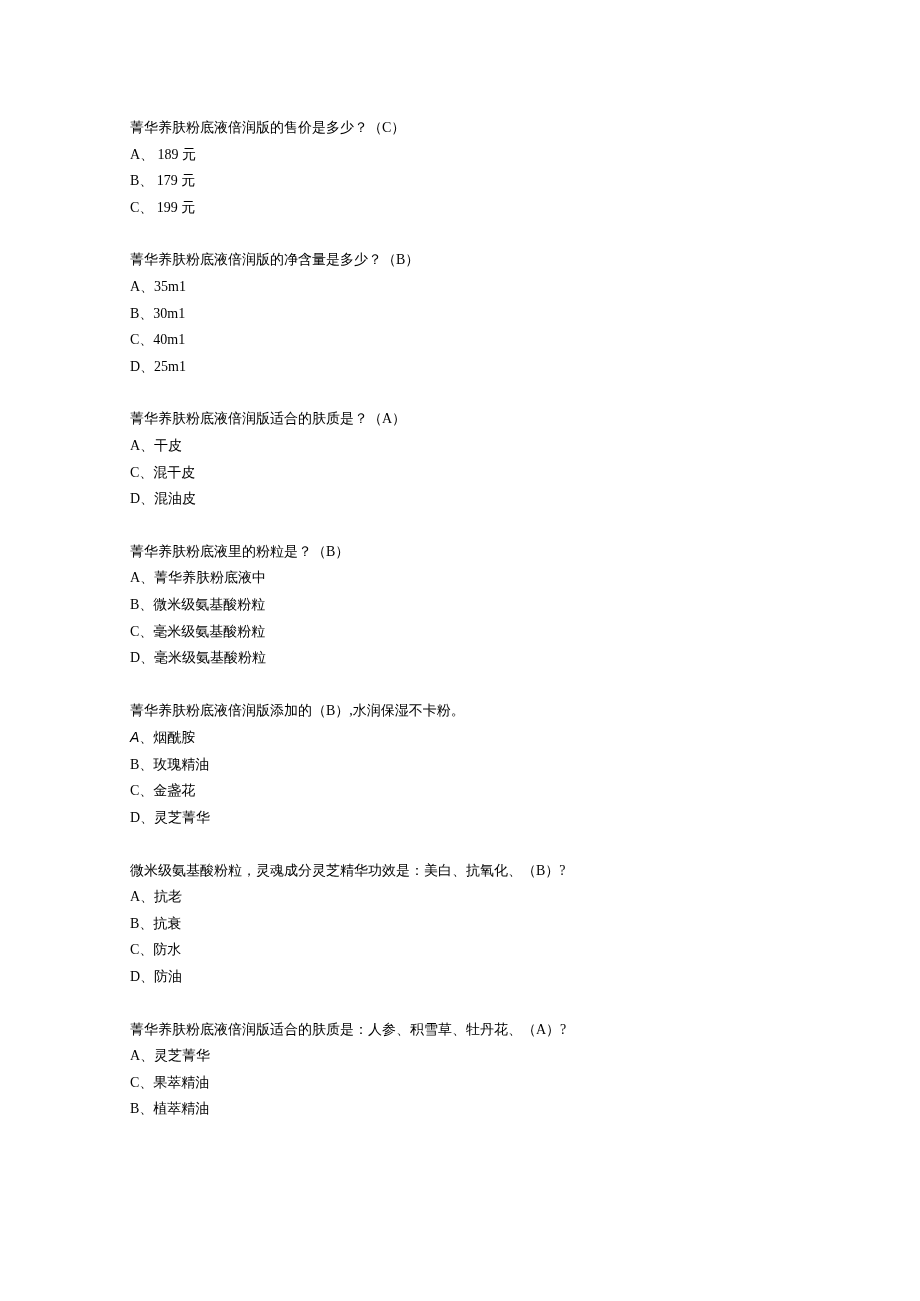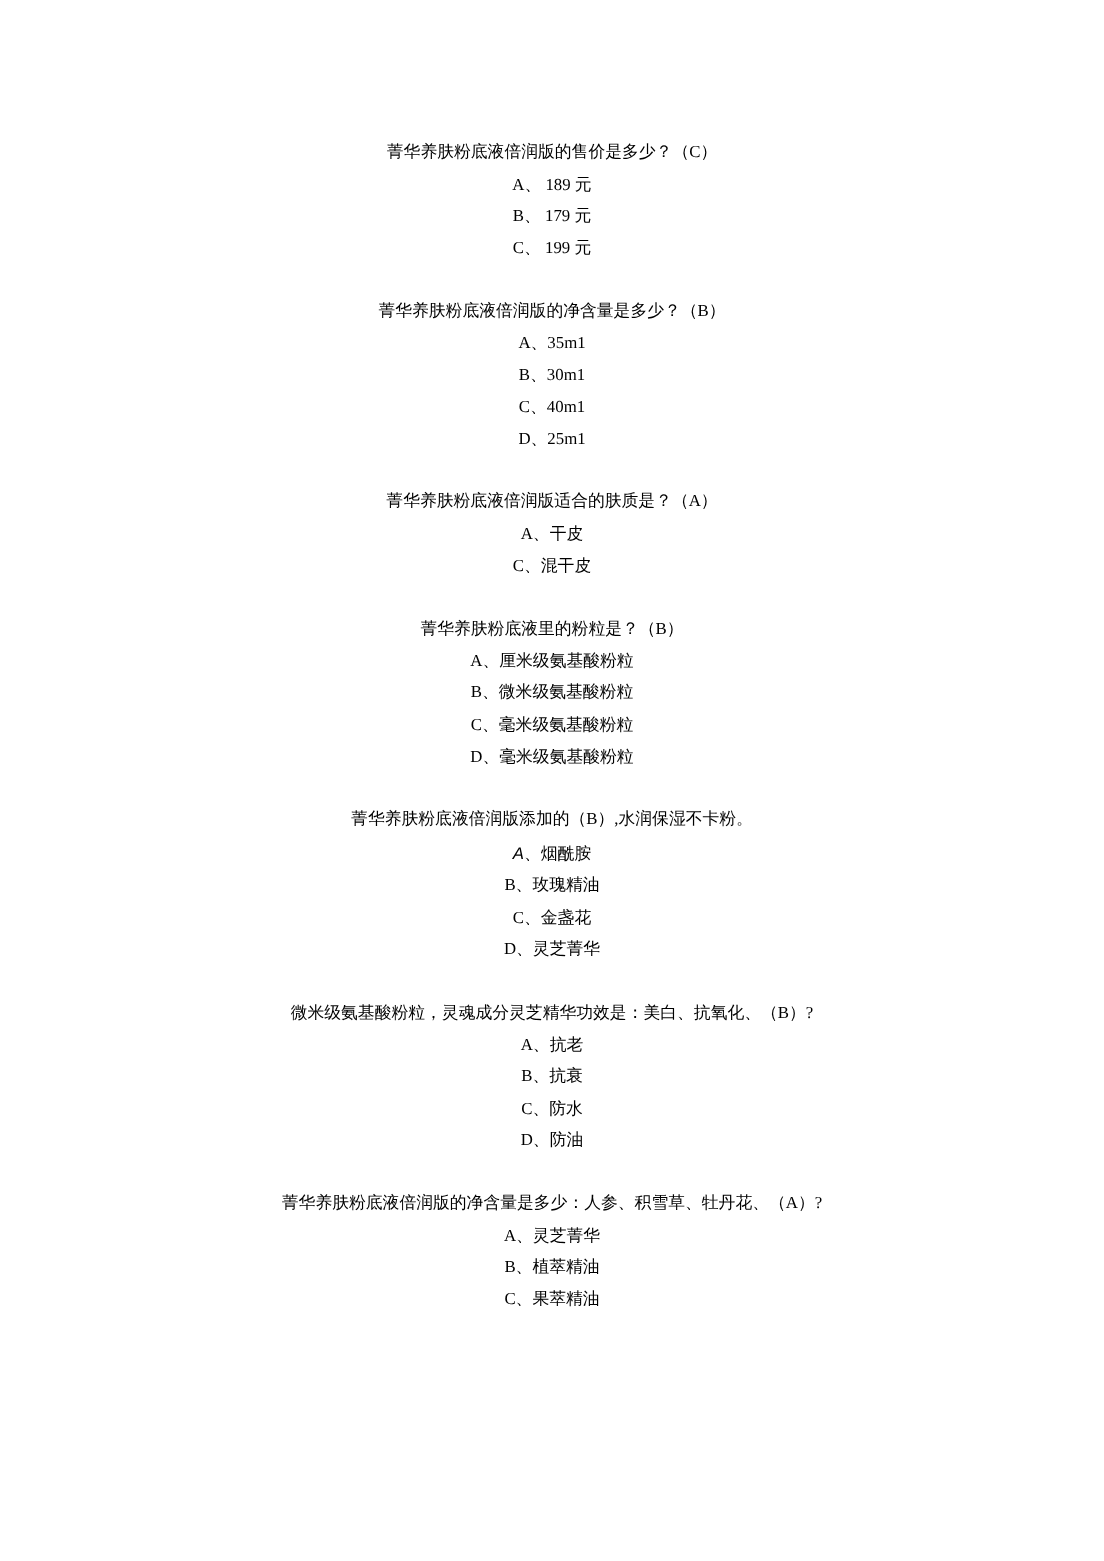--- a/index.html
+++ b/index.html
@@ -11,21 +11,20 @@
       background: #ffffff;
       font-family: "SimSun", "宋体", serif;
       font-size: 14px;
       line-height: 1.9;
       color: #000000;
       padding: 115px 130px 50px 130px;
       width: 920px;
     }
     .question-block {
       margin-bottom: 26px;
-      text-align: center;
     }
     .question-text {
       display: block;
     }
     .option {
       display: block;
     }
     .letter {
       font-family: Arial, "Helvetica", sans-serif;
     }
@@ -49,25 +48,26 @@
     <span class="option">A、35m1</span>
     <span class="option">B、30m1</span>
     <span class="option">C、40m1</span>
     <span class="option">D、25m1</span>
   </div>
 
   <div class="question-block">
     <span class="question-text">菁华养肤粉底液倍润版适合的肤质是？（A）</span>
     <span class="option">A、干皮</span>
     <span class="option">C、混干皮</span>
+    <span class="option">D、混油皮</span>
   </div>
 
   <div class="question-block">
     <span class="question-text">菁华养肤粉底液里的粉粒是？（B）</span>
-    <span class="option">A、厘米级氨基酸粉粒</span>
+    <span class="option">A、菁华养肤粉底液中</span>
     <span class="option">B、微米级氨基酸粉粒</span>
     <span class="option">C、毫米级氨基酸粉粒</span>
     <span class="option">D、毫米级氨基酸粉粒</span>
   </div>
 
   <div class="question-block">
     <span class="question-text">菁华养肤粉底液倍润版添加的（B）,水润保湿不卡粉。</span>
     <span class="option"><span class="italic letter">A</span><span>、烟酰胺</span></span>
     <span class="option">B、玫瑰精油</span>
     <span class="option">C、金盏花</span>
@@ -76,18 +76,18 @@
 
   <div class="question-block">
     <span class="question-text">微米级氨基酸粉粒，灵魂成分灵芝精华功效是：美白、抗氧化、（B）?</span>
     <span class="option">A、抗老</span>
     <span class="option">B、抗衰</span>
     <span class="option">C、防水</span>
     <span class="option">D、防油</span>
   </div>
 
   <div class="question-block">
-    <span class="question-text">菁华养肤粉底液倍润版的净含量是多少：人参、积雪草、牡丹花、（A）?</span>
+    <span class="question-text">菁华养肤粉底液倍润版适合的肤质是：人参、积雪草、牡丹花、（A）?</span>
     <span class="option">A、灵芝菁华</span>
+    <span class="option">C、果萃精油</span>
     <span class="option">B、植萃精油</span>
-    <span class="option">C、果萃精油</span>
   </div>
 </div>
 
 </body></html>

